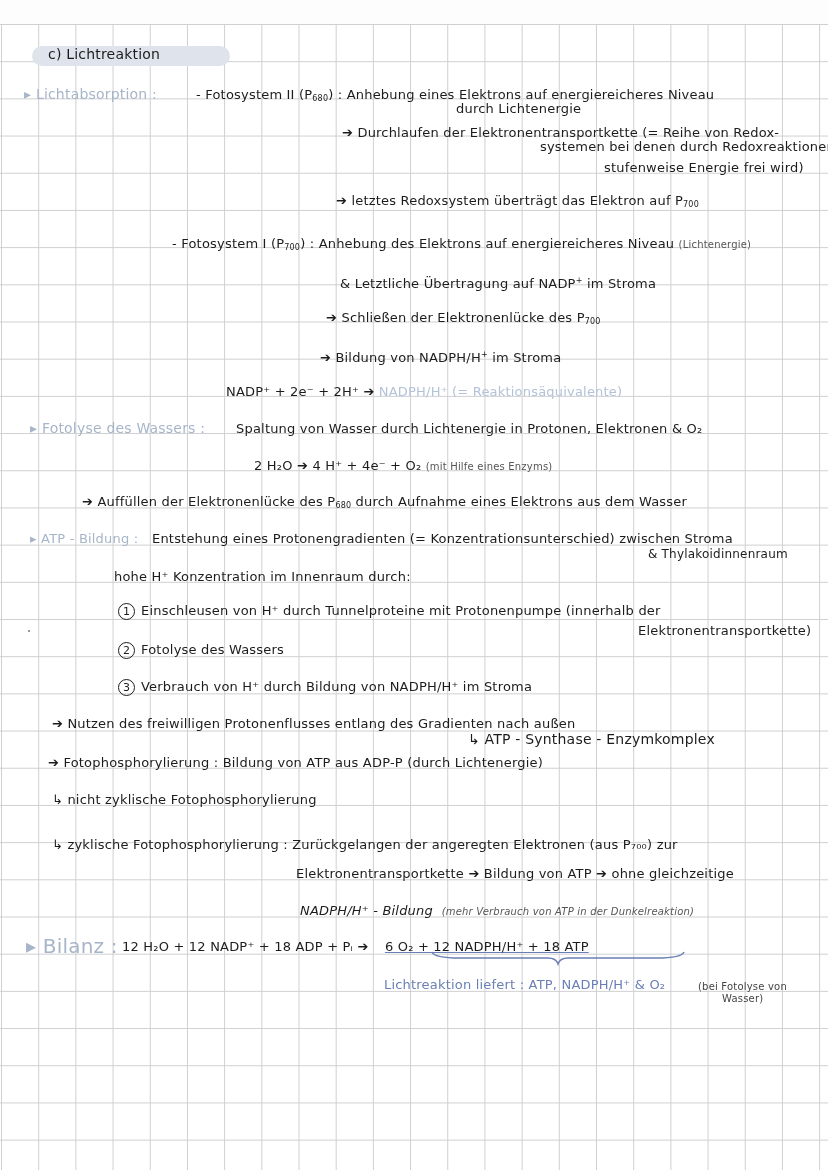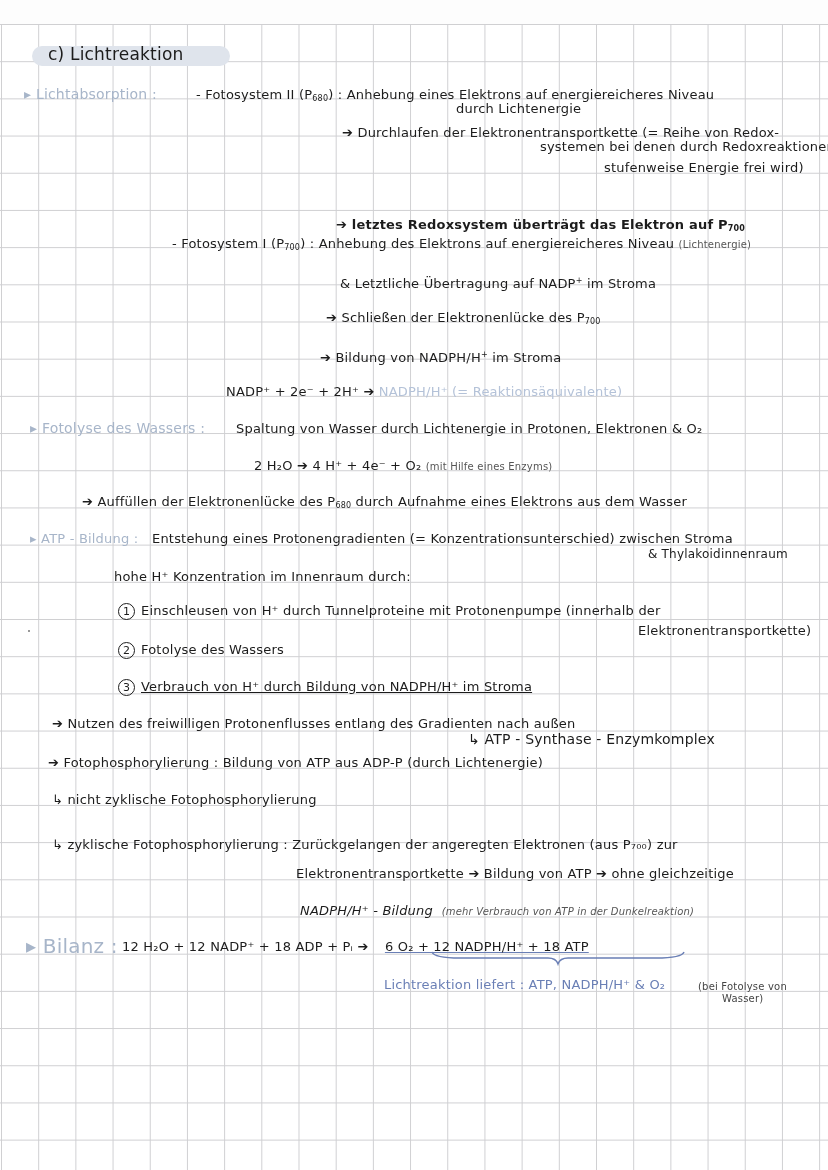--- a/index.html
+++ b/index.html
@@ -17,21 +17,21 @@
     background-size:37.2px 37.2px;
     background-position:1px 0;
   }
   .topband{position:absolute;left:0;top:0;width:828px;height:24px;background:#fdfdfd;}
   .t{position:absolute;white-space:nowrap;font-size:13px;line-height:15px;letter-spacing:0.2px;}
   .s{font-size:10px;color:#555;}
   .lbl{color:#a7b5c9;}
   .blue{color:#6a7fb5;}
   .lightblue{color:#b4c2d8;}
   .title-bg{position:absolute;left:32px;top:46px;width:198px;height:20px;border-radius:10px;background:#dfe4ec;}
-  .title{font-size:17px;}
+  .title{font-size:14px;}
   sub{font-size:8px;vertical-align:-2px;}
   sup{font-size:8px;vertical-align:5px;}
   .circ{display:inline-block;width:15px;height:15px;border:1.3px solid #1c1c1c;border-radius:50%;text-align:center;line-height:15px;font-size:11px;margin-right:6px;}
   .brace{position:absolute;left:430px;top:950px;width:256px;height:16px;}
   .dot{position:absolute;left:28px;top:630px;width:2px;height:2px;background:#777;border-radius:50%;}
 </style>
 </head>
 <body>
 
 <div class="topband"></div>
@@ -40,21 +40,21 @@
 <div class="title-bg"></div>
 <div class="t title" style="left:48px;top:47px;">c) Lichtreaktion</div>
 
 <div class="t lbl" style="left:24px;top:87px;font-size:14px;">▸ Lichtabsorption :</div>
 <div class="t" style="left:196px;top:87px;"><span>- Fotosystem II (P</span><sub>680</sub><span>) : Anhebung eines Elektrons auf energiereicheres Niveau</span></div>
 <div class="t" style="left:456px;top:101px;">durch Lichtenergie</div>
 <div class="t" style="left:342px;top:125px;">➔ Durchlaufen der Elektronentransportkette (= Reihe von Redox-</div>
 <div class="t" style="left:540px;top:139px;">systemen bei denen durch Redoxreaktionen</div>
 <div class="t" style="left:604px;top:160px;">stufenweise Energie frei wird)</div>
 
-<div class="t" style="left:336px;top:217px;font-weight:bold;"><span>➔ letztes Redoxsystem überträgt das Elektron auf P</span><sub>700</sub></div>
+<div class="t" style="left:336px;top:193px;"><span>➔ letztes Redoxsystem überträgt das Elektron auf P</span><sub>700</sub></div>
 
 <div class="t" style="left:172px;top:236px;"><span>- Fotosystem I (P</span><sub>700</sub><span>) : Anhebung des Elektrons auf energiereicheres Niveau</span> <span class="s">(Lichtenergie)</span></div>
 
 <div class="t" style="left:340px;top:273px;"><span>&amp; Letztliche Übertragung auf NADP</span><sup>+</sup><span> im Stroma</span></div>
 
 <div class="t" style="left:326px;top:310px;"><span>➔ Schließen der Elektronenlücke des P</span><sub>700</sub></div>
 
 <div class="t" style="left:320px;top:347px;"><span>➔ Bildung von NADPH/H</span><sup>+</sup><span> im Stroma</span></div>
 
 <div class="t" style="left:226px;top:384px;"><span>NADP⁺ + 2e⁻ + 2H⁺ ➔ </span><span class="lightblue">NADPH/H⁺ (= Reaktionsäquivalente)</span></div>
@@ -65,21 +65,21 @@
 <div class="t" style="left:82px;top:494px;"><span>➔ Auffüllen der Elektronenlücke des P</span><sub>680</sub><span> durch Aufnahme eines Elektrons aus dem Wasser</span></div>
 
 <div class="t lbl" style="left:30px;top:531px;">▸ ATP - Bildung :</div>
 <div class="t" style="left:152px;top:531px;">Entstehung eines Protonengradienten (= Konzentrationsunterschied) zwischen Stroma</div>
 <div class="t" style="left:648px;top:547px;font-size:12px;">&amp; Thylakoidinnenraum</div>
 <div class="t" style="left:114px;top:569px;">hohe H⁺ Konzentration im Innenraum durch:</div>
 
 <div class="t" style="left:118px;top:603px;"><span class="circ">1</span><span>Einschleusen von H⁺ durch Tunnelproteine mit Protonenpumpe (innerhalb der</span></div>
 <div class="t" style="left:638px;top:623px;">Elektronentransportkette)</div>
 <div class="t" style="left:118px;top:642px;"><span class="circ">2</span><span>Fotolyse des Wassers</span></div>
-<div class="t" style="left:118px;top:679px;text-decoration:underline;"><span class="circ">3</span><span>Verbrauch von H⁺ durch Bildung von NADPH/H⁺ im Stroma</span></div>
+<div class="t" style="left:118px;top:679px;"><span class="circ">3</span><span>Verbrauch von H⁺ durch Bildung von NADPH/H⁺ im Stroma</span></div>
 
 <div class="t" style="left:52px;top:716px;">➔ Nutzen des freiwilligen Protonenflusses entlang des Gradienten nach außen</div>
 <div class="t" style="left:468px;top:732px;font-size:14px;">↳ ATP - Synthase - Enzymkomplex</div>
 <div class="t" style="left:48px;top:755px;">➔ Fotophosphorylierung : Bildung von ATP aus ADP-P (durch Lichtenergie)</div>
 <div class="t" style="left:52px;top:792px;">↳ nicht zyklische Fotophosphorylierung</div>
 <div class="t" style="left:52px;top:829px;margin-top:8px;">↳ zyklische Fotophosphorylierung : Zurückgelangen der angeregten Elektronen (aus P₇₀₀) zur</div>
 <div class="t" style="left:296px;top:866px;">Elektronentransportkette ➔ Bildung von ATP ➔ ohne gleichzeitige</div>
 <div class="t" style="left:300px;top:903px;font-style:italic;"><span>NADPH/H⁺ - Bildung</span>&nbsp;&nbsp;<span class="s">(mehr Verbrauch von ATP in der Dunkelreaktion)</span></div>
 
 <div class="t lbl" style="left:26px;top:939px;font-size:20px;">▸ Bilanz :</div>

